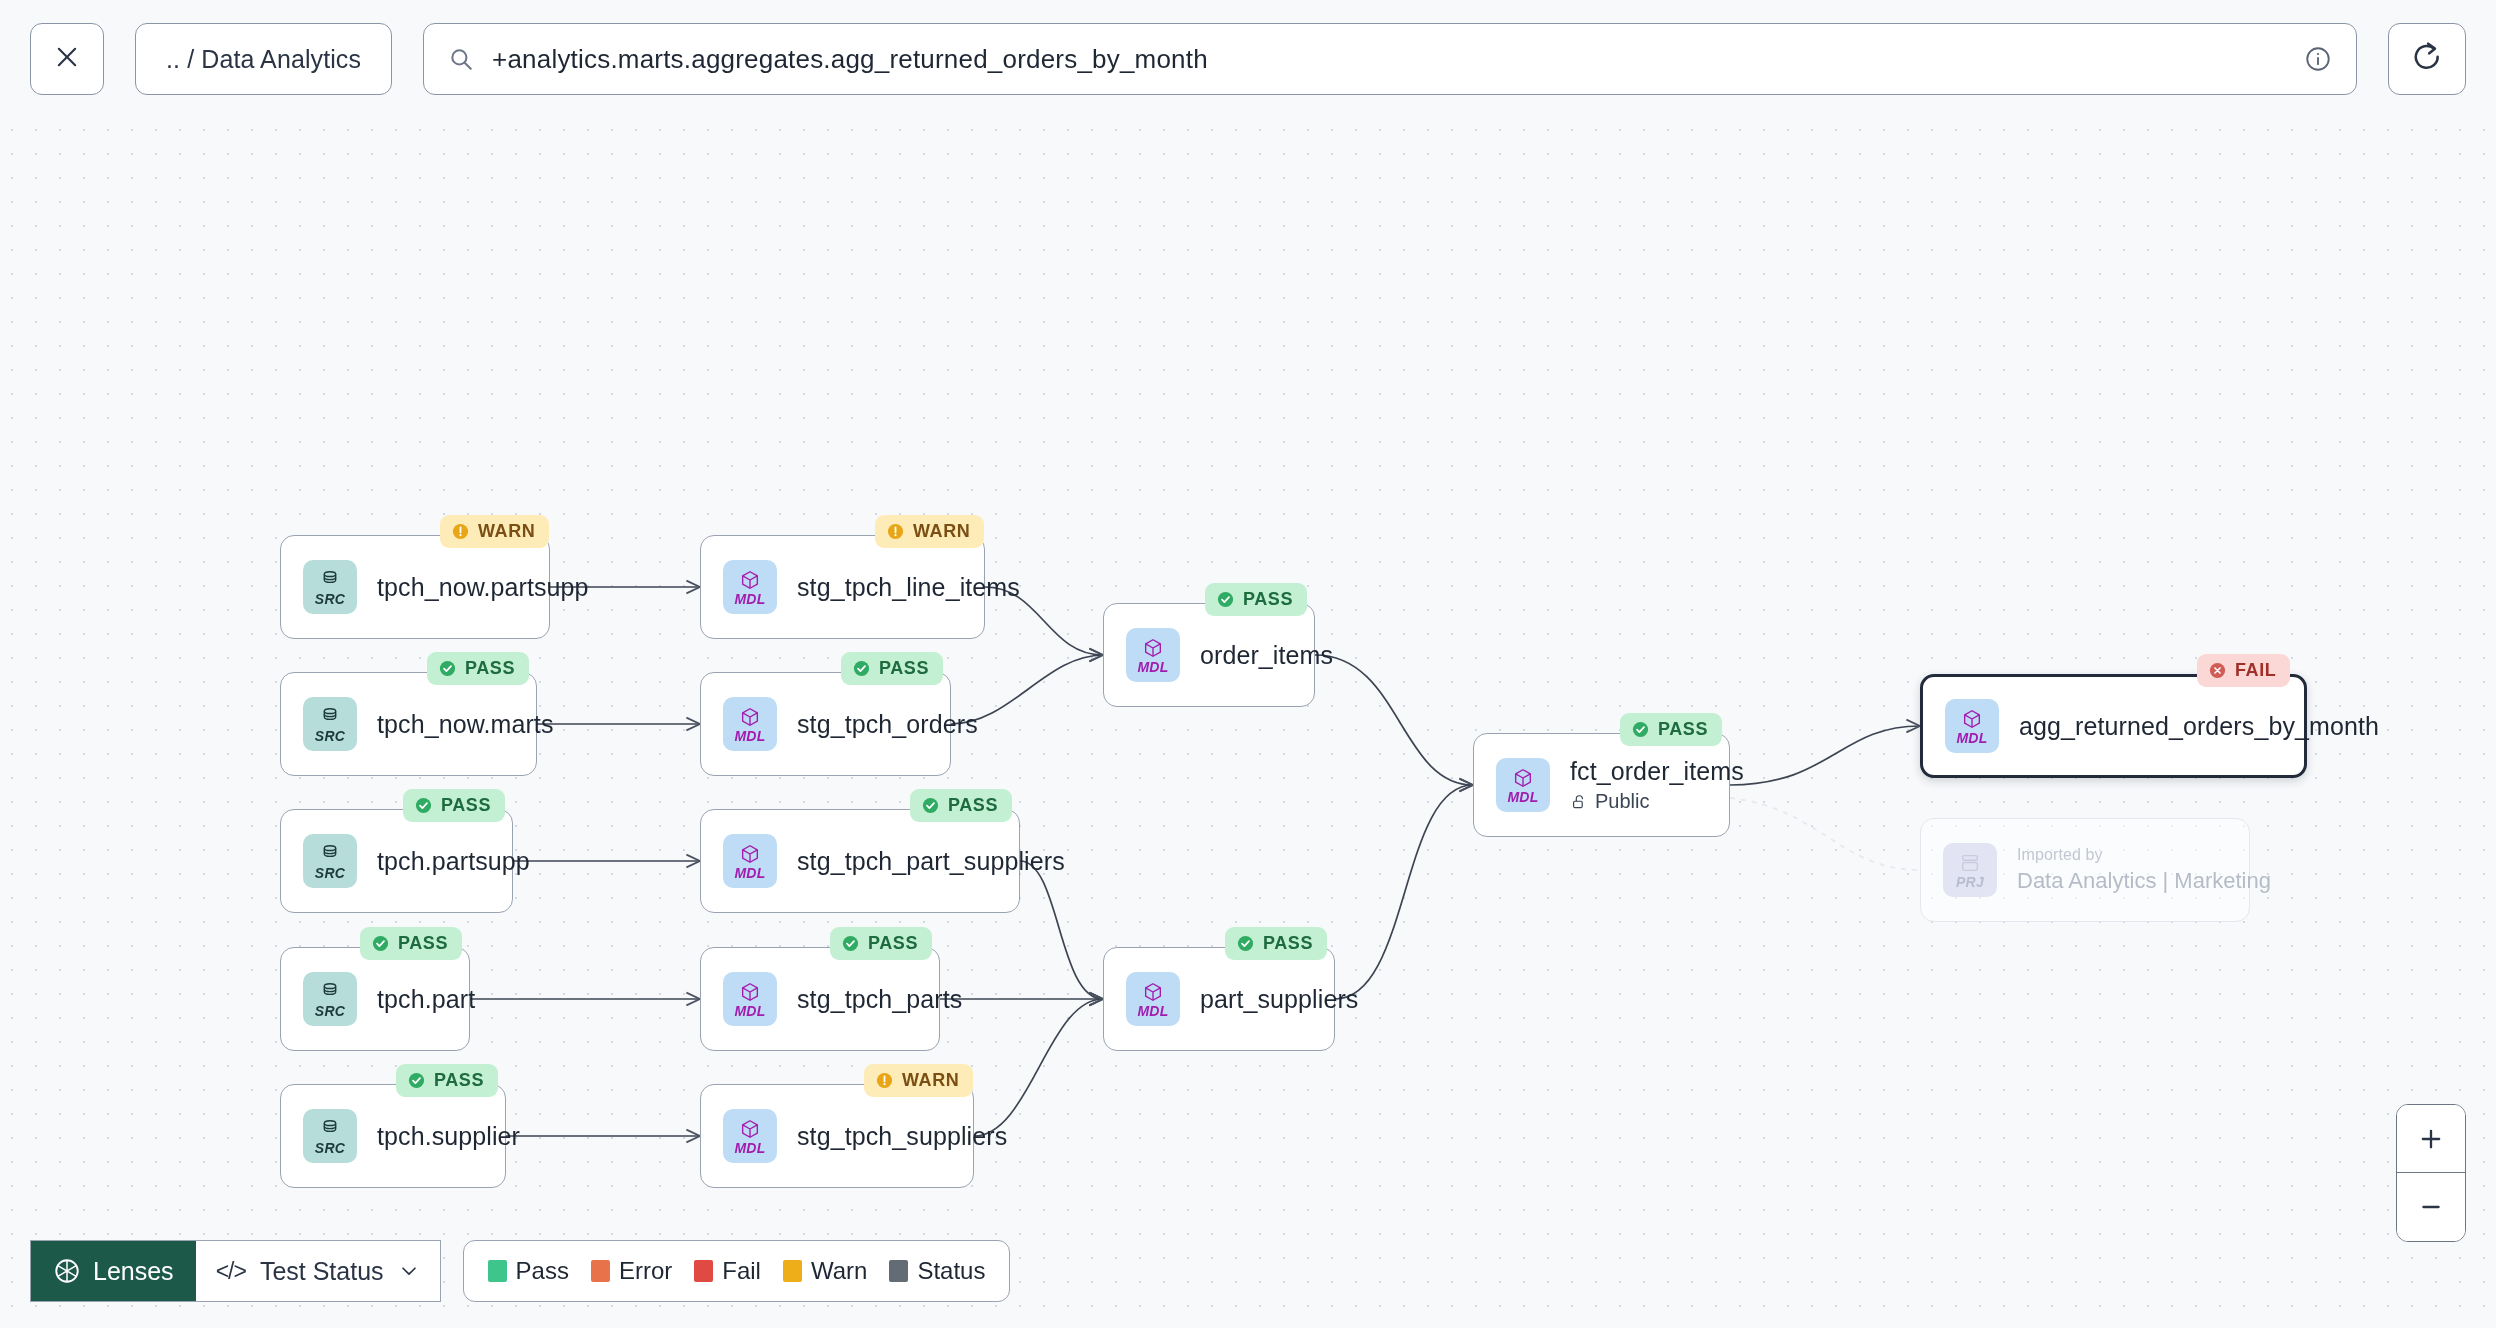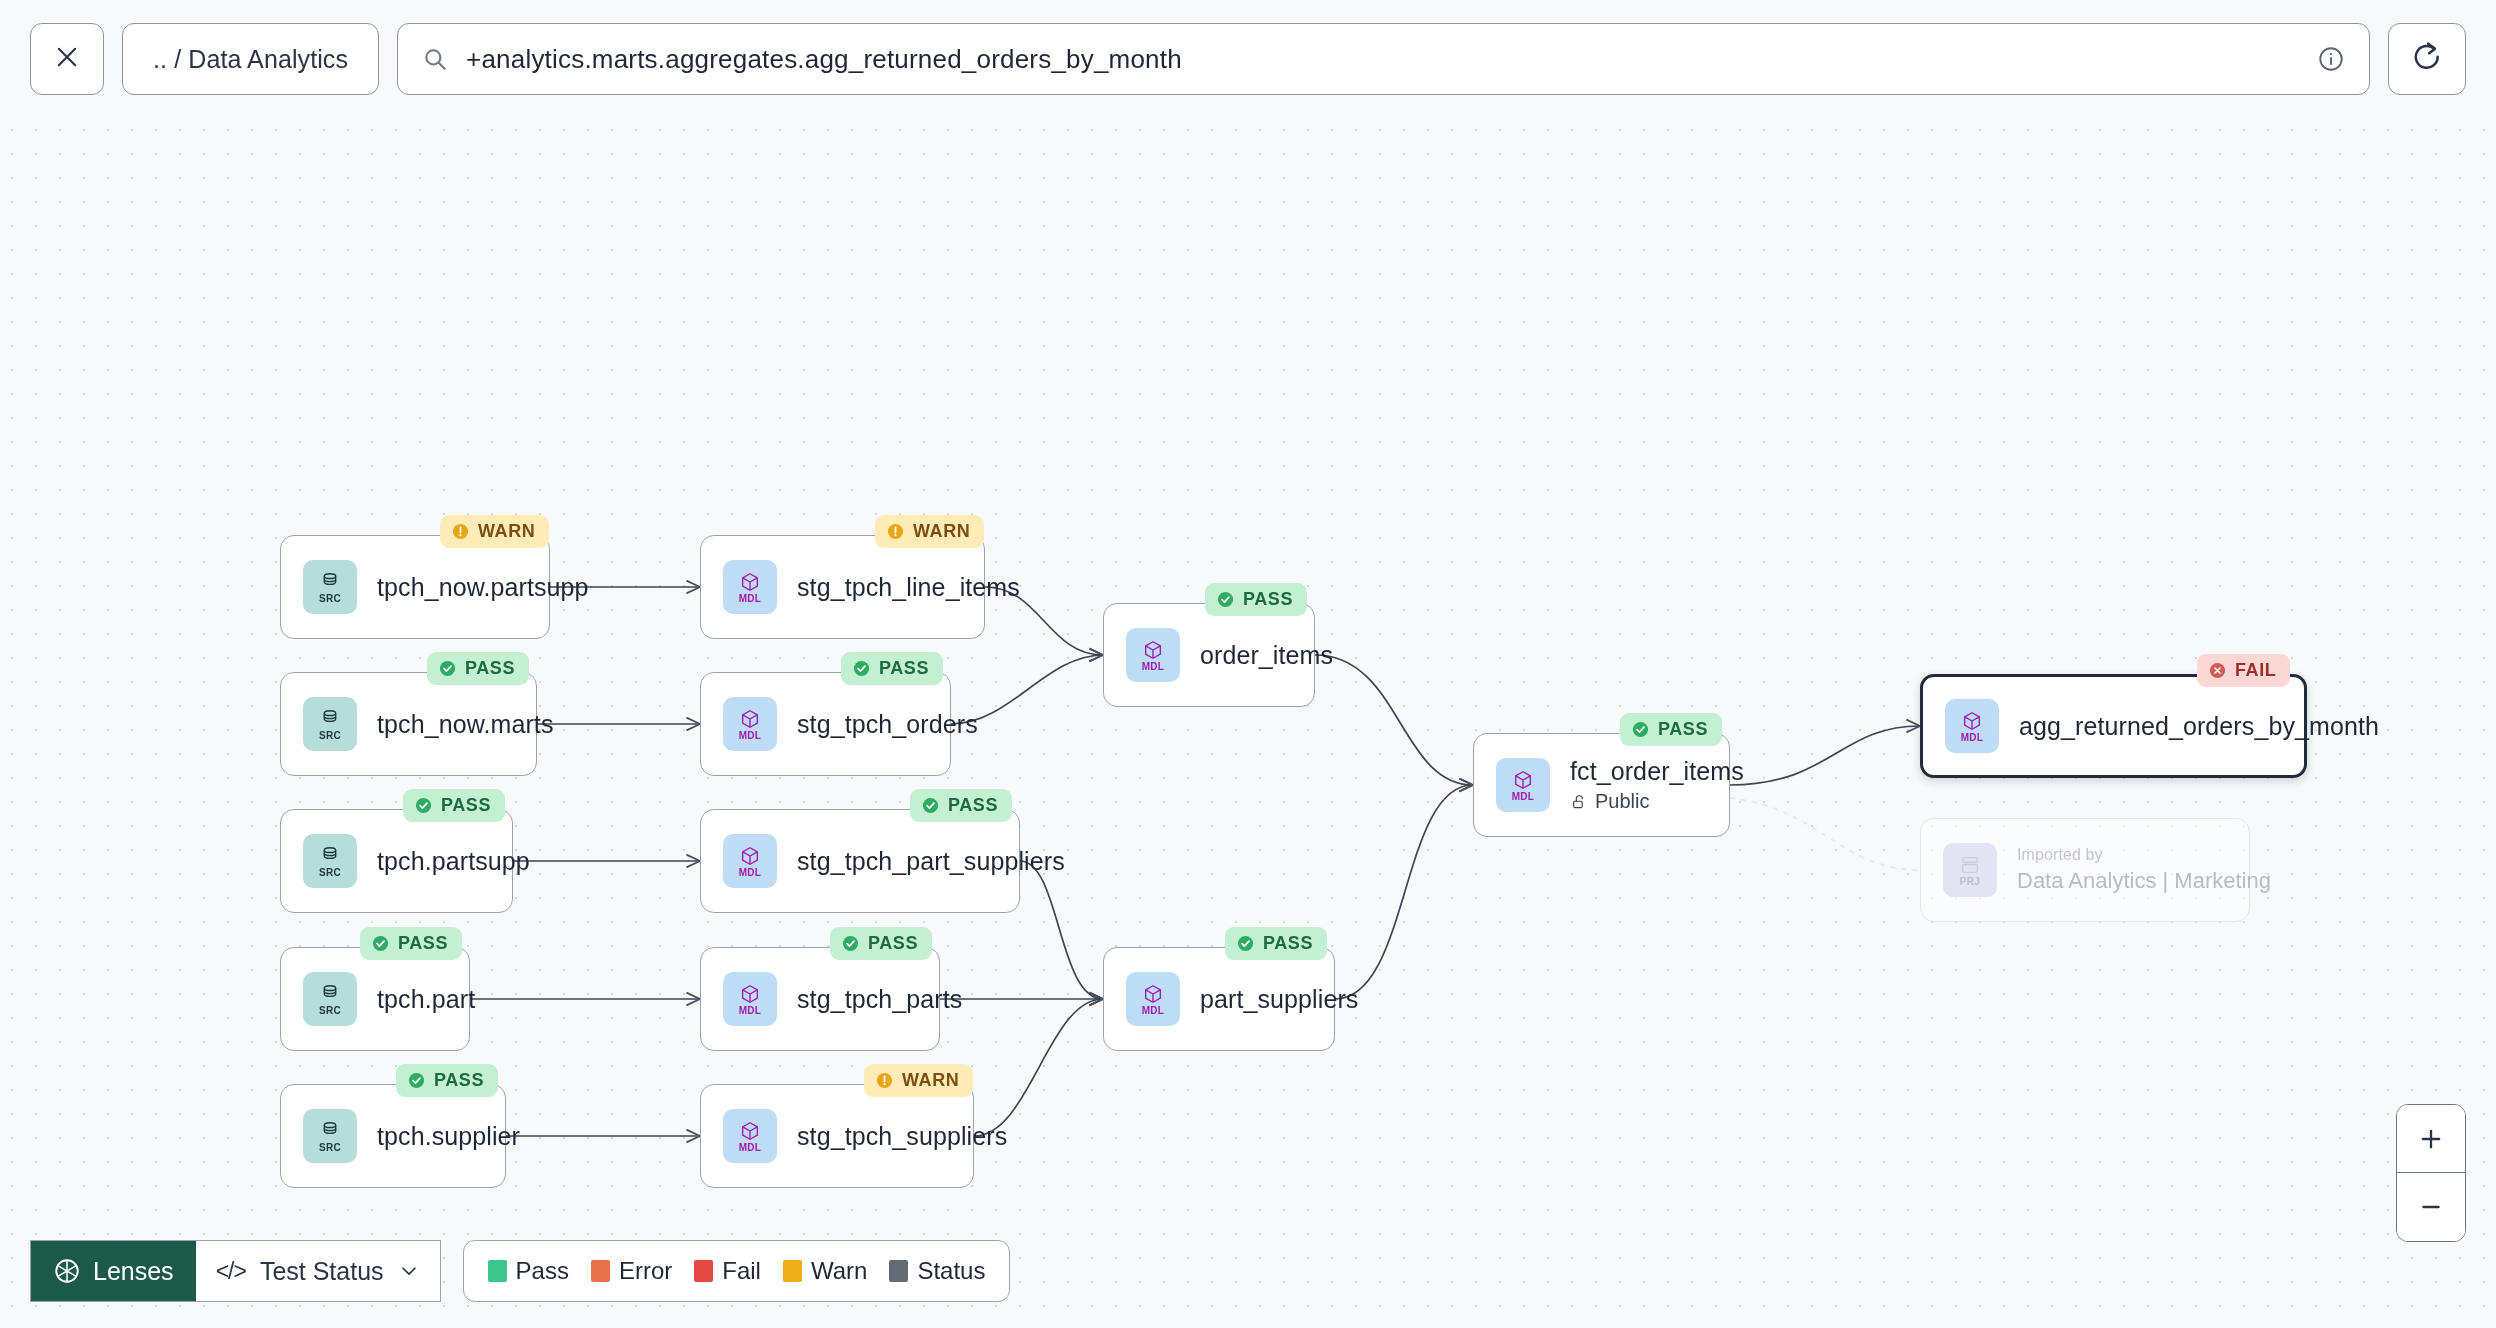--- a/index.html
+++ b/index.html
@@ -17,21 +17,21 @@
   
   .topbar {
     position: absolute;
     top: 0; left: 0;
     width: 2496px;
     height: 118px;
     background: #f7f9fb;
     display: flex;
     align-items: center;
     padding: 0 30px;
-    gap: 18px;
+    gap: 31px;
     z-index: 50;
   }
 
   .tb-btn {
     background: #ffffff;
     border: 1.5px solid #8b95a6;
     border-radius: 12px;
     height: 72px;
     display: flex;
     align-items: center;
@@ -113,24 +113,25 @@
     border-radius: 10px;
     display: flex;
     flex-direction: column;
     align-items: center;
     justify-content: center;
     flex: 0 0 auto;
     gap: 1px;
   }
   .chip svg { width: 22px; height: 22px; display: block; }
   .chip .chip-label {
-    font-size: 10px;
+    font-size: 14px;
     font-weight: 700;
     letter-spacing: 0.3px;
     line-height: 1;
+    font-style: italic;
   }
   .chip.src { background: #b6ddd9; color: #1d3b3c; }
   .chip.mdl { background: #bedcf5; color: #a21caf; }
   .chip.prj { background: #e2e3f3; color: #b9bdd0; }
 
   .node-text { display: flex; flex-direction: column; gap: 4px; min-width: 0; }
   .node-title {
     font-size: 25px;
     color: #1e2733;
     letter-spacing: 0.1px;

